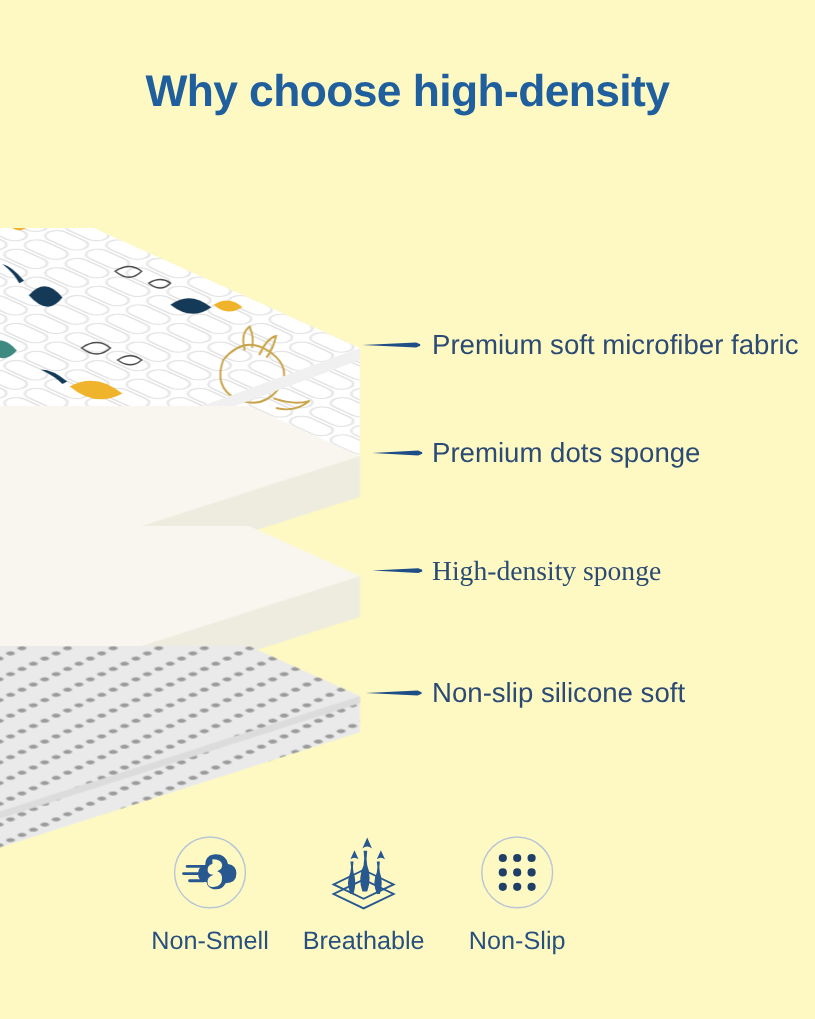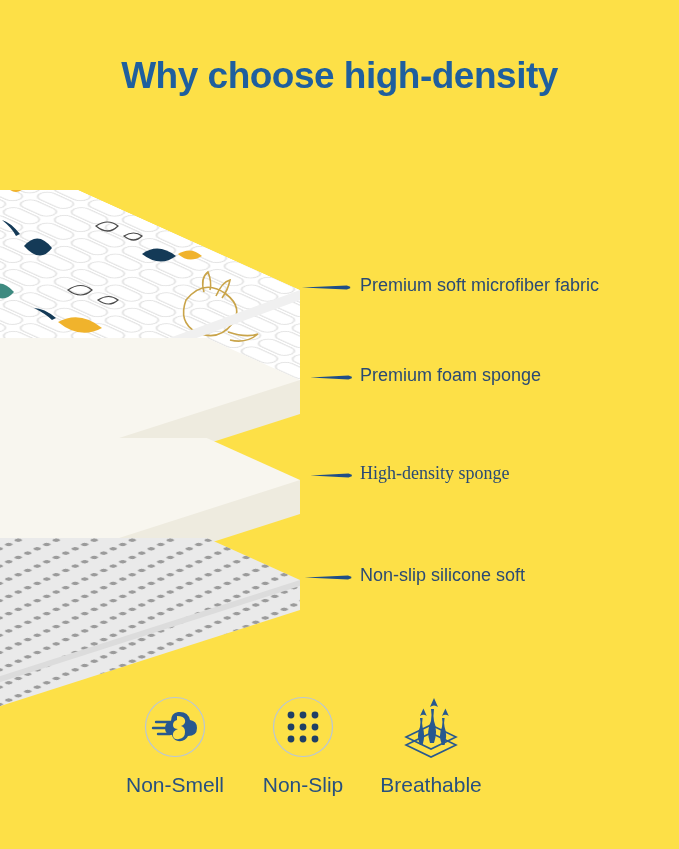--- a/index.html
+++ b/index.html
@@ -13,21 +13,21 @@
     height: 849px;
     position: relative;
     overflow: hidden;
     font-family: "Liberation Sans", sans-serif;
     -webkit-font-smoothing: antialiased;
   }
 
   .page {
     position: absolute;
     inset: 0;
-    background: #fde047;
+    background: #fef9c3;
   }
 
   
   .headline {
     position: absolute;
     top: 52px;
     left: 0;
     width: 679px;
     text-align: center;
     color: #1f5f9e;
@@ -53,21 +53,21 @@
 
   
   .callout { position: absolute; }
   .callout-line {
     position: absolute;
     height: 5px;
   }
   .callout-label {
     position: absolute;
     color: #2b4a74;
-    font-size: 18px;
+    font-size: 23px;
     white-space: nowrap;
     line-height: 1;
   }
 
   
   .features {
     position: absolute;
     left: 0;
     top: 694px;
     width: 606px;
@@ -197,21 +197,21 @@
     <svg class="callout-line" style="left:297px; top:285px; width:58px;" width="58" height="6" viewBox="0 0 58 6">
       <polygon points="0,3 54,0.6 58,2.2 58,3.8 54,5.4" fill="#1f4e87"></polygon>
     </svg>
     <span class="callout-label" style="left:360px; top:276px;">Premium soft microfiber fabric</span>
   </div>
 
   <div class="callout">
     <svg class="callout-line" style="left:306px; top:375px; width:50px;" width="50" height="6" viewBox="0 0 50 6">
       <polygon points="0,3 46,0.6 50,2.2 50,3.8 46,5.4" fill="#1f4e87"></polygon>
     </svg>
-    <span class="callout-label" style="left:360px; top:366px;">Premium foam sponge</span>
+    <span class="callout-label" style="left:360px; top:366px;">Premium dots sponge</span>
   </div>
 
   <div class="callout">
     <svg class="callout-line" style="left:306px; top:473px; width:50px;" width="50" height="6" viewBox="0 0 50 6">
       <polygon points="0,3 46,0.6 50,2.2 50,3.8 46,5.4" fill="#1f4e87"></polygon>
     </svg>
     <span class="callout-label" style="left:360px; top:464px;font-family:Liberation Serif, serif;">High-density sponge</span>
   </div>
 
   <div class="callout">
@@ -234,20 +234,40 @@
                      q0 -5 -4 -6 q5 -2 4 -6 q-1 -4 -8 -4z"></path>
           </g>
           <g stroke="#27588f" stroke-width="2.4" stroke-linecap="round">
             <line x1="12" y1="26" x2="27" y2="26"></line>
             <line x1="9" y1="32" x2="26" y2="32"></line>
             <line x1="14" y1="38" x2="26" y2="38"></line>
           </g>
         </svg>
       </div>
       <div class="feature-label">Non-Smell</div>
+    </div>
+
+    <div class="feature">
+      <div class="feature-icon">
+        <svg width="64" height="64" viewBox="0 0 64 64">
+          <g fill="none" stroke="#27588f" stroke-width="1.6">
+            <polygon points="32,30 57,42 32,54 7,42"></polygon>
+            <polygon points="32,38 57,50 32,62 7,50"></polygon>
+          </g>
+          <g fill="#27588f">
+            <path d="M31 48 q-4 -12 1 -22 q1 -6 0 -12 l3 0 q-1 7 0 12 q4 10 0 22z"></path>
+            <path d="M31 12 l4 -9 l4 9 q-4 -3 -8 0z"></path>
+            <path d="M21 50 q-4 -10 0 -18 q1 -5 0 -9 l2.6 0 q-1 5 0 9 q3 8 0 18z"></path>
+            <path d="M21 21 l3.4 -7.5 l3.4 7.5 q-3.4 -2.6 -6.8 0z"></path>
+            <path d="M43 50 q-4 -10 0 -18 q1 -5 0 -9 l2.6 0 q-1 5 0 9 q3 8 0 18z"></path>
+            <path d="M43 21 l3.4 -7.5 l3.4 7.5 q-3.4 -2.6 -6.8 0z"></path>
+          </g>
+        </svg>
+      </div>
+      <div class="feature-label">Breathable</div>
     </div>
 
     <div class="feature">
       <div class="feature-icon">
         <svg width="62" height="62" viewBox="0 0 62 62">
           <circle cx="31" cy="31" r="29.5" fill="none" stroke="#b9c6d6" stroke-width="1.2"></circle>
           <g fill="#1f3f66">
             <circle cx="19" cy="19" r="3.4"></circle>
               <circle cx="31" cy="19" r="3.4"></circle>
               <circle cx="43" cy="19" r="3.4"></circle>
@@ -256,35 +276,15 @@
               <circle cx="43" cy="31" r="3.4"></circle>
             <circle cx="19" cy="43" r="3.4"></circle>
               <circle cx="31" cy="43" r="3.4"></circle>
               <circle cx="43" cy="43" r="3.4"></circle>
           </g>
         </svg>
       </div>
       <div class="feature-label">Non-Slip</div>
     </div>
 
-    <div class="feature">
-      <div class="feature-icon">
-        <svg width="64" height="64" viewBox="0 0 64 64">
-          <g fill="none" stroke="#27588f" stroke-width="1.6">
-            <polygon points="32,30 57,42 32,54 7,42"></polygon>
-            <polygon points="32,38 57,50 32,62 7,50"></polygon>
-          </g>
-          <g fill="#27588f">
-            <path d="M31 48 q-4 -12 1 -22 q1 -6 0 -12 l3 0 q-1 7 0 12 q4 10 0 22z"></path>
-            <path d="M31 12 l4 -9 l4 9 q-4 -3 -8 0z"></path>
-            <path d="M21 50 q-4 -10 0 -18 q1 -5 0 -9 l2.6 0 q-1 5 0 9 q3 8 0 18z"></path>
-            <path d="M21 21 l3.4 -7.5 l3.4 7.5 q-3.4 -2.6 -6.8 0z"></path>
-            <path d="M43 50 q-4 -10 0 -18 q1 -5 0 -9 l2.6 0 q-1 5 0 9 q3 8 0 18z"></path>
-            <path d="M43 21 l3.4 -7.5 l3.4 7.5 q-3.4 -2.6 -6.8 0z"></path>
-          </g>
-        </svg>
-      </div>
-      <div class="feature-label">Breathable</div>
-    </div>
-
 
   </div>
 </div>
 
 </body></html>

